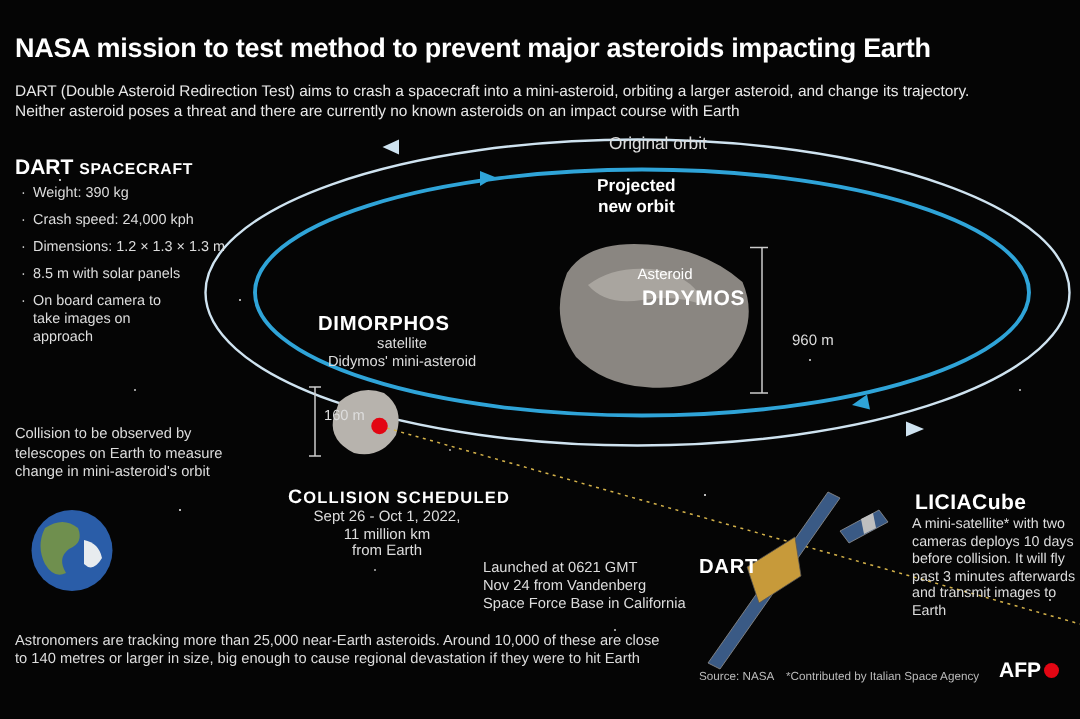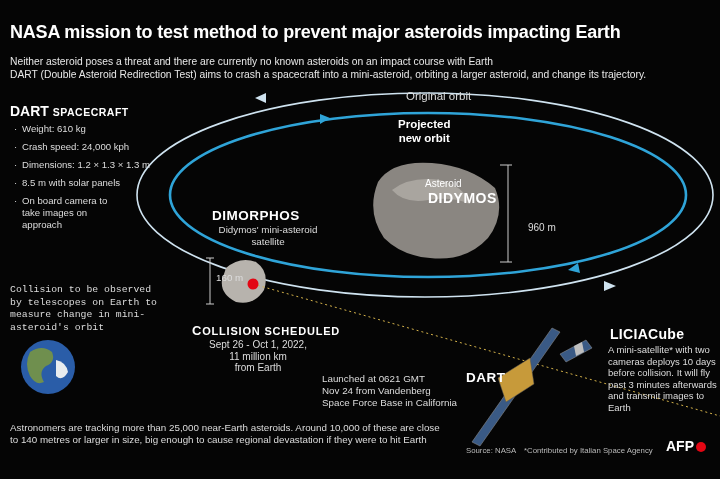--- a/index.html
+++ b/index.html
@@ -20,21 +20,21 @@
       radial-gradient(1px 1px at 700px 400px, #aaa 50%, transparent 51%);
   }
   .abs { position: absolute; }
   .title { left: 10px; top: 22px; font-size: 18px; font-weight: bold; letter-spacing: -0.2px; }
   .intro { left: 10px; top: 55px; font-size: 10.3px; line-height: 13px; color: #e8e8e8; width: 700px; }
   .dart-head { left: 10px; top: 103px; font-size: 14px; font-weight: bold; }
   .dart-head .sc { font-size: 10.5px; letter-spacing: 0.5px; }
   .specs { left: 14px; top: 123px; font-size: 9.6px; line-height: 12px; color: #ddd; list-style: none; }
   .specs li { margin-bottom: 6px; padding-left: 8px; position: relative; }
   .specs li::before { content: "·"; position: absolute; left: 0; }
-  .obs-note { left: 10px; top: 284px; font-size: 9.8px; line-height: 12.5px; color: #ddd; width: 150px; font-family: Liberation Mono, monospace; }
+  .obs-note { left: 10px; top: 284px; font-size: 9.8px; line-height: 12.5px; color: #ddd; width: 150px; }
   .orig-label { left: 406px; top: 90px; font-size: 11.5px; color: #ddd; }
   .proj-label { left: 398px; top: 118px; font-size: 11.5px; font-weight: bold; line-height: 13.5px; text-align: center; }
   .didy-small { left: 425px; top: 178px; font-size: 10px; }
   .didy-big { left: 428px; top: 190px; font-size: 14px; font-weight: bold; letter-spacing: 0.5px; }
   .dist780 { left: 528px; top: 222px; font-size: 10px; color: #ddd; }
   .dimo-big { left: 212px; top: 208px; font-size: 13.5px; font-weight: bold; letter-spacing: 0.5px; }
   .dimo-desc { left: 208px; top: 224px; font-size: 9.8px; line-height: 12px; text-align: center; color: #ddd; width: 120px; }
   .dist160 { left: 172px; top: 272px; font-size: 9.8px; color: #ddd; margin-left: 44px; }
   .col-head { left: 192px; top: 323px; font-size: 11px; font-weight: bold; letter-spacing: 0.8px; }
   .col-head .big { font-size: 13px; }
@@ -91,52 +91,52 @@
   </g>
 
   <g>
     <polygon points="560,354 586,340 592,348 566,362" fill="#3a5a85" stroke="#999" stroke-width="0.5"></polygon>
     <polygon points="574,346 582,342 584,352 576,356" fill="#bfbfbf"></polygon>
   </g>
 </svg>
 
 <div class="abs title">NASA mission to test method to prevent major asteroids impacting Earth</div>
 <div class="abs intro">
+  <div>DART (Double Asteroid Redirection Test) aims to crash a spacecraft into a mini-asteroid, orbiting a larger asteroid, and change its trajectory.</div>
   <div>Neither asteroid poses a threat and there are currently no known asteroids on an impact course with Earth</div>
-  <div>DART (Double Asteroid Redirection Test) aims to crash a spacecraft into a mini-asteroid, orbiting a larger asteroid, and change its trajectory.</div>
 </div>
 
 <div class="abs dart-head">
   <span>DART</span>
   <span class="sc">SPACECRAFT</span>
 </div>
 <ul class="abs specs">
-  <li>Weight: 610 kg</li>
+  <li>Weight: 390 kg</li>
   <li>Crash speed: 24,000 kph</li>
   <li>Dimensions: 1.2 × 1.3 × 1.3 m</li>
   <li>8.5 m with solar panels</li>
   <li style="width:96px">On board camera to take images on approach</li>
 </ul>
 
 <div class="abs obs-note">Collision to be observed by telescopes on Earth to measure change in mini-asteroid's orbit</div>
 
 <div class="abs orig-label">Original orbit</div>
 <div class="abs proj-label">
   <div>Projected</div>
   <div>new orbit</div>
 </div>
 
 <div class="abs didy-small">Asteroid</div>
 <div class="abs didy-big">DIDYMOS</div>
 <div class="abs dist780">960 m</div>
 
 <div class="abs dimo-big">DIMORPHOS</div>
 <div class="abs dimo-desc">
+  <div>satellite</div>
   <div>Didymos' mini-asteroid</div>
-  <div>satellite</div>
 </div>
 <div class="abs dist160">160 m</div>
 
 <div class="abs col-head">
   <span class="big">C</span><span>OLLISION SCHEDULED</span>
 </div>
 <div class="abs col-desc">
   <div>Sept 26 - Oct 1, 2022,</div>
   <div>11 million km</div>
   <div>from Earth</div>

